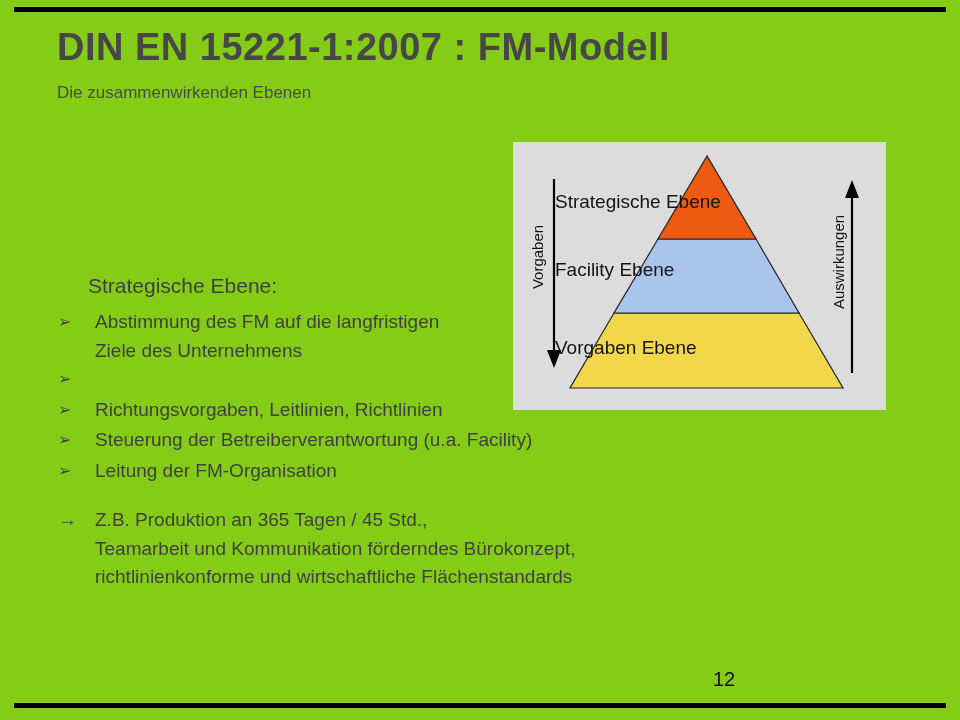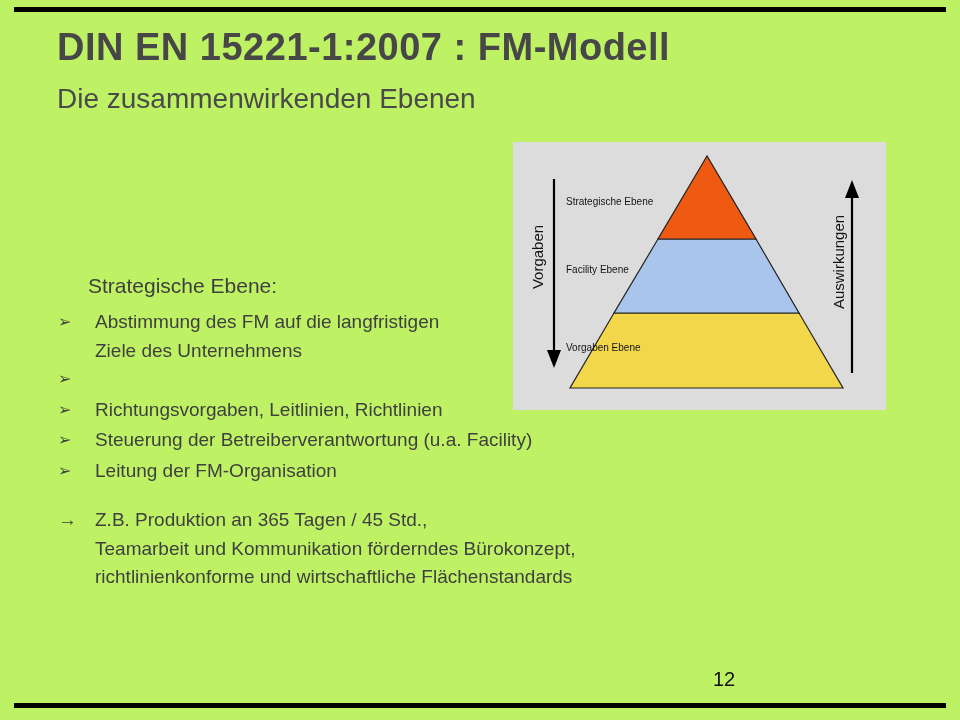--- a/index.html
+++ b/index.html
@@ -1,50 +1,50 @@
 <!DOCTYPE html>
 <html><head>
 <meta charset="utf-8">
 <style>
   html,body { margin:0; padding:0; background:#ffffff; }
   .slide {
-    position:relative; width:960px; height:720px; background:#bef264;
+    position:relative; width:960px; height:720px; background:#84cc16;
     font-family:"Liberation Sans","DejaVu Sans",sans-serif; overflow:hidden;
   }
   .rule { position:absolute; left:14px; width:932px; height:5px; background:#000000; }
   .rule.top { top:7px; }
   .rule.bottom { top:703px; }
 
   .title {
     position:absolute; left:57px; top:26px; margin:0;
     font-size:38px; font-weight:700; color:#474747; white-space:nowrap; letter-spacing:0.5px;
   }
   .subtitle {
     position:absolute; left:57px; top:83px; margin:0;
-    font-size:28px; font-weight:400; color:#4a4a4a; white-space:nowrap;
+    font-size:17px; font-weight:400; color:#4a4a4a; white-space:nowrap;
   }
 
   .section-heading {
     position:absolute; left:56px; top:274px;
     font-size:21px; color:#3f3f3f; white-space:nowrap;margin-left:32px;
   }
   .bullet {
     position:absolute; left:58px; display:flex; align-items:flex-start;
     color:#3f3f3f; font-size:19px; line-height:28.5px;
   }
   .bullet .glyph { flex:none; width:37px; font-size:16px; line-height:28.5px; }
   .bullet.result .glyph { font-size:19px; }
   .bullet .btext { white-space:pre-line; }
   .b1 { top:308px; } .b2 { top:365px; } .b3 { top:395.5px; }
   .b4 { top:426px; } .b5 { top:456.5px; } .result { top:506px; }
 
   .diagram { position:absolute; left:513px; top:142px; width:373px; height:268px; }
   .diagram svg { position:absolute; left:0; top:0; }
   .lvl-label {
-    position:absolute; left:53px; font-size:10px; line-height:20px;
+    position:absolute; left:42px; font-size:19px; line-height:20px;
     color:#141414; white-space:nowrap;
   }
   .lvl-strategic { top:50px; }
   .lvl-tactical  { top:118px; }
   .lvl-operative { top:196px; }
   .vlabel {
     position:absolute; font-size:15px; color:#141414; white-space:nowrap;
     transform:translate(-50%,-50%) rotate(-90deg);
   }
   .vlabel.left  { left:24px;  top:115px; }

